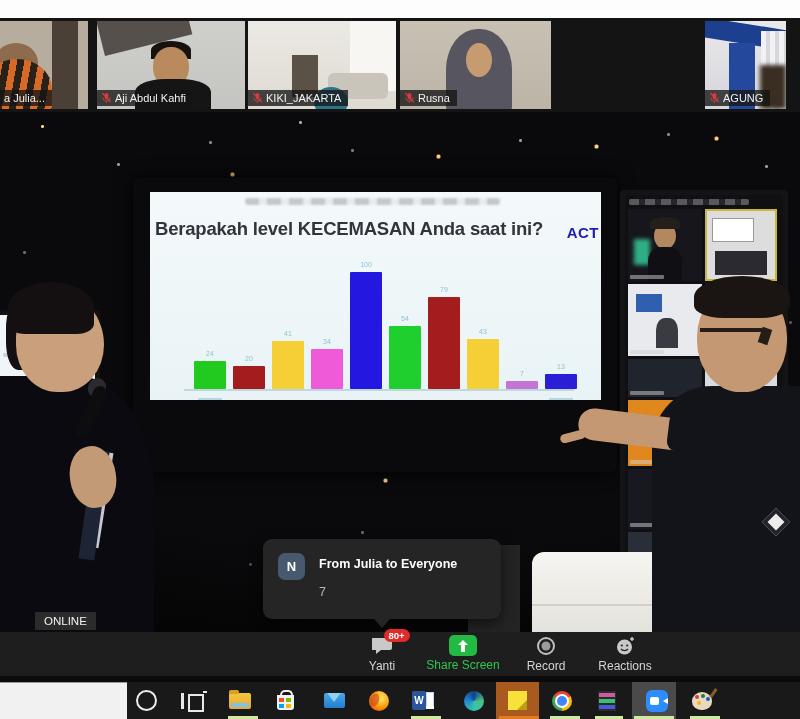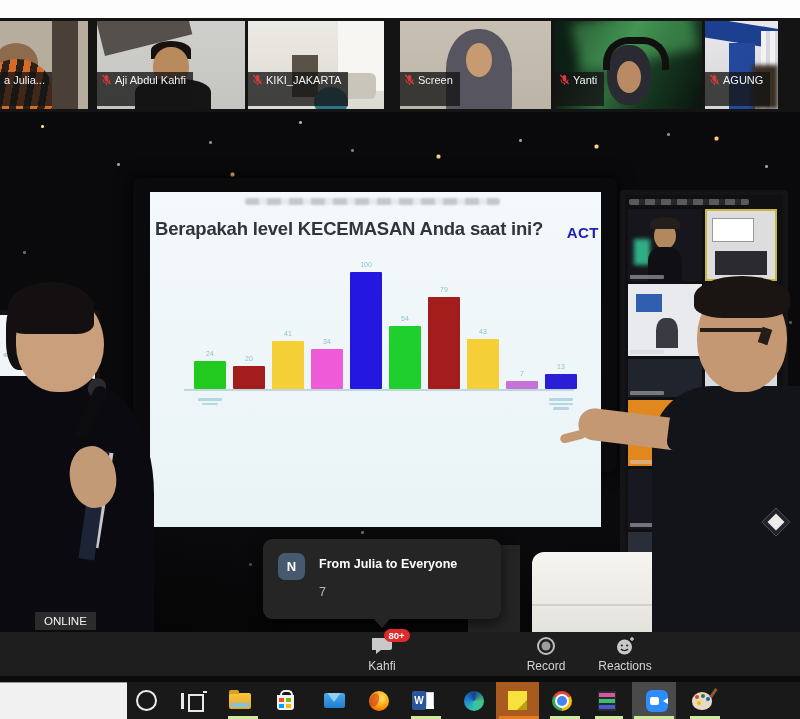--- a/index.html
+++ b/index.html
@@ -6,21 +6,21 @@
   #app{position:relative;width:800px;height:719px;overflow:hidden;background:#000;
        font-family:"Liberation Sans",sans-serif;-webkit-font-smoothing:antialiased;}
   .abs{position:absolute;}
 
   
   .top-strip{left:0;top:0;width:800px;height:18px;background:#fdfdfd;}
   .video-row{left:0;top:18px;width:800px;height:94px;background:#141414;}
   .tile{position:absolute;top:3px;height:88px;overflow:hidden;background:#333;}
   .tile .scene{position:absolute;inset:0;}
   .name-tag{position:absolute;left:0;bottom:3px;display:flex;align-items:center;gap:3px;
-            background:rgba(20,20,20,.78);color:#f2f2f2;font-size:11px;padding:2px 7px 20px 4px;}
+            background:rgba(20,20,20,.78);color:#f2f2f2;font-size:11px;padding:2px 7px 2px 4px;}
   .mic-ico{width:11px;height:12px;flex:0 0 auto;}
 
   
   .bg-t1{background:#b7ad9e;}
   .t1-door{position:absolute;left:52px;top:0;width:26px;height:88px;background:#4a4038;}
   .t1-man{position:absolute;left:-18px;top:38px;width:70px;height:60px;border-radius:50% 50% 0 0;
           background:repeating-linear-gradient(100deg,#d86a28 0 7px,#2a2118 7px 14px);}
   .t1-head{position:absolute;left:-6px;top:22px;width:44px;height:40px;border-radius:50%;background:#8d6b4c;}
   .bg-t2{background:linear-gradient(#cfcfcb,#c4c4c0);}
   .t2-ceil{position:absolute;left:0;top:-30px;width:90px;height:55px;background:#55504b;transform:rotate(-14deg);}
@@ -57,21 +57,21 @@
      345px 258px 0 1px #fff7, 470px 298px 0 1px #fff5, 610px 470px 0 1px #fff5, 250px 452px 0 1px #fff4,
      770px 120px 0 1px #fff7, 790px 210px 0 1px #fff5, 210px 30px 0 1px #fff8;}
 
   
   .mon-left{left:-8px;top:198px;width:108px;height:365px;background:#121214;border-radius:3px;padding:5px;box-sizing:border-box;}
   .mon-left-screen{position:absolute;left:5px;top:5px;right:5px;bottom:5px;background:linear-gradient(#f3f6f8,#e7edf1);overflow:hidden;}
   .ml-line{position:absolute;height:4px;border-radius:2px;background:#9db7d8;opacity:.55;filter:blur(.4px);}
 
   
   .tv{left:133px;top:178px;width:484px;height:294px;background:#0a0a0c;border-radius:6px;box-shadow:0 0 18px #000;}
-  .tv-screen{position:absolute;left:17px;top:14px;width:451px;height:335px;background:linear-gradient(#f4f9fb,#e9f3f6);overflow:hidden;}
+  .tv-screen{position:absolute;left:17px;top:14px;width:451px;height:208px;background:linear-gradient(#f4f9fb,#e9f3f6);overflow:hidden;}
   .slide-topblur{position:absolute;left:95px;top:6px;width:255px;height:7px;border-radius:3px;filter:blur(1px);
      background:repeating-linear-gradient(90deg,#b9bcc2 0 14px,#e6e8ea 14px 22px);opacity:.8;}
   .slide-title{position:absolute;left:5px;top:26px;width:400px;font-size:18.5px;font-weight:700;color:#33333c;letter-spacing:-0.2px;}
   .slide-logo{position:absolute;right:2px;top:32px;font-size:15px;font-weight:800;color:#1d1daf;letter-spacing:.5px;}
   .chart{position:absolute;left:0;top:0;width:451px;height:266px;}
   .axis{position:absolute;left:34px;top:197px;width:390px;height:2px;background:#bfd7df;}
   .bars{position:absolute;left:44px;top:0;width:400px;height:197px;}
   .bar{position:absolute;bottom:0;width:32px;border-radius:1px;}
   .bar-val{position:absolute;top:-11px;left:0;width:100%;text-align:center;font-size:7px;color:#8fc3d4;filter:blur(.3px);}
   .xlab{position:absolute;top:204px;width:30px;}
@@ -227,21 +227,21 @@
         <svg class="mic-ico" viewBox="0 0 12 13">
             <rect x="4" y="1" width="4" height="7" rx="2" fill="#d83b3b"></rect>
             <path d="M2 6 a4 4 0 0 0 8 0" stroke="#d83b3b" fill="none"></path>
             <line x1="6" y1="10" x2="6" y2="12" stroke="#d83b3b"></line>
             <line x1="1.5" y1="1" x2="10.5" y2="11" stroke="#d83b3b" stroke-width="1.4"></line>
           </svg>
         <span>Aji Abdul Kahfi</span>
       </div>
     </div>
 
-    <div class="tile bg-t3" style="left:248px;width:136px;">
+    <div class="tile bg-t3" style="left:248px;width:148px;">
       <div class="scene">
         <div class="t3-win"></div>
         <div class="t3-sofa"></div>
         <div class="t3-chair"></div>
         <div class="t3-head"></div>
       </div>
       <div class="name-tag">
         <svg class="mic-ico" viewBox="0 0 12 13">
             <rect x="4" y="1" width="4" height="7" rx="2" fill="#d83b3b"></rect>
             <path d="M2 6 a4 4 0 0 0 8 0" stroke="#d83b3b" fill="none"></path>
@@ -257,43 +257,26 @@
         <div class="t4-hijab"></div>
         <div class="t4-face"></div>
       </div>
       <div class="name-tag">
         <svg class="mic-ico" viewBox="0 0 12 13">
             <rect x="4" y="1" width="4" height="7" rx="2" fill="#d83b3b"></rect>
             <path d="M2 6 a4 4 0 0 0 8 0" stroke="#d83b3b" fill="none"></path>
             <line x1="6" y1="10" x2="6" y2="12" stroke="#d83b3b"></line>
             <line x1="1.5" y1="1" x2="10.5" y2="11" stroke="#d83b3b" stroke-width="1.4"></line>
           </svg>
-        <span>Screen</span>
-      </div>
-    </div>
-
-    <div class="tile bg-t5" style="left:555px;width:147px;">
-      <div class="scene">
-        <div class="t5-aur"></div>
-        <div class="t5-head"></div>
-        <div class="t5-face"></div>
-        <div class="t5-phones"></div>
-      </div>
-      <div class="name-tag">
-        <svg class="mic-ico" viewBox="0 0 12 13">
-            <rect x="4" y="1" width="4" height="7" rx="2" fill="#d83b3b"></rect>
-            <path d="M2 6 a4 4 0 0 0 8 0" stroke="#d83b3b" fill="none"></path>
-            <line x1="6" y1="10" x2="6" y2="12" stroke="#d83b3b"></line>
-            <line x1="1.5" y1="1" x2="10.5" y2="11" stroke="#d83b3b" stroke-width="1.4"></line>
-          </svg>
-        <span>Yanti</span>
-      </div>
-    </div>
-
-    <div class="tile bg-t6" style="left:705px;width:73px;">
+        <span>Rusna</span>
+      </div>
+    </div>
+
+
+    <div class="tile bg-t6" style="left:705px;width:81px;">
       <div class="scene">
         <div class="t6-drape"></div>
         <div class="t6-pleat"></div>
         <div class="t6-panel"></div>
         <div class="t6-dark"></div>
       </div>
       <div class="name-tag">
         <svg class="mic-ico" viewBox="0 0 12 13">
             <rect x="4" y="1" width="4" height="7" rx="2" fill="#d83b3b"></rect>
             <path d="M2 6 a4 4 0 0 0 8 0" stroke="#d83b3b" fill="none"></path>
@@ -460,23 +443,31 @@
   <div class="abs ztoolbar">
 
 
     <div class="zbtn" style="left:356px;width:52px;">
       <div class="icon-row" style="position:relative;">
         <svg width="21" height="18" viewBox="0 0 21 18">
           <path d="M2 1 h17 a2 2 0 0 1 2 2 v8 a2 2 0 0 1 -2 2 h-9 l-5 4 v-4 h-3 a2 2 0 0 1 -2 -2 v-8 a2 2 0 0 1 2 -2 z" fill="#c9c9c9" transform="translate(-1,0)"></path>
         </svg>
         <span class="badge">80+</span>
       </div>
-      <span class="lab">Kahfi</span>
-    </div>
-
+      <span class="lab">Yanti</span>
+    </div>
+
+    <div class="zbtn" style="left:418px;width:90px;">
+      <div class="share-box" style="background:#23ba44;">
+        <svg width="10" height="12" viewBox="0 0 10 12">
+            <path d="M5 0 L10 5 H7 V12 H3 V5 H0 Z" fill="#fff"></path>
+          </svg>
+      </div>
+      <span class="lab lab-green">Share Screen</span>
+    </div>
 
     <div class="zbtn" style="left:590px;width:70px;">
       <div class="icon-row">
         <svg width="21" height="20" viewBox="0 0 21 20">
           <circle cx="9.5" cy="11" r="7.5" fill="#c9c9c9"></circle>
           <circle cx="6.8" cy="9.5" r="1.1" fill="#222"></circle>
             <circle cx="12.2" cy="9.5" r="1.1" fill="#222"></circle>
           <path d="M6 13 a4 3 0 0 0 7 0" stroke="#222" stroke-width="1.3" fill="none"></path>
           <path d="M17 1 v4 M15 3 h4" stroke="#c9c9c9" stroke-width="1.4"></path>
         </svg>

